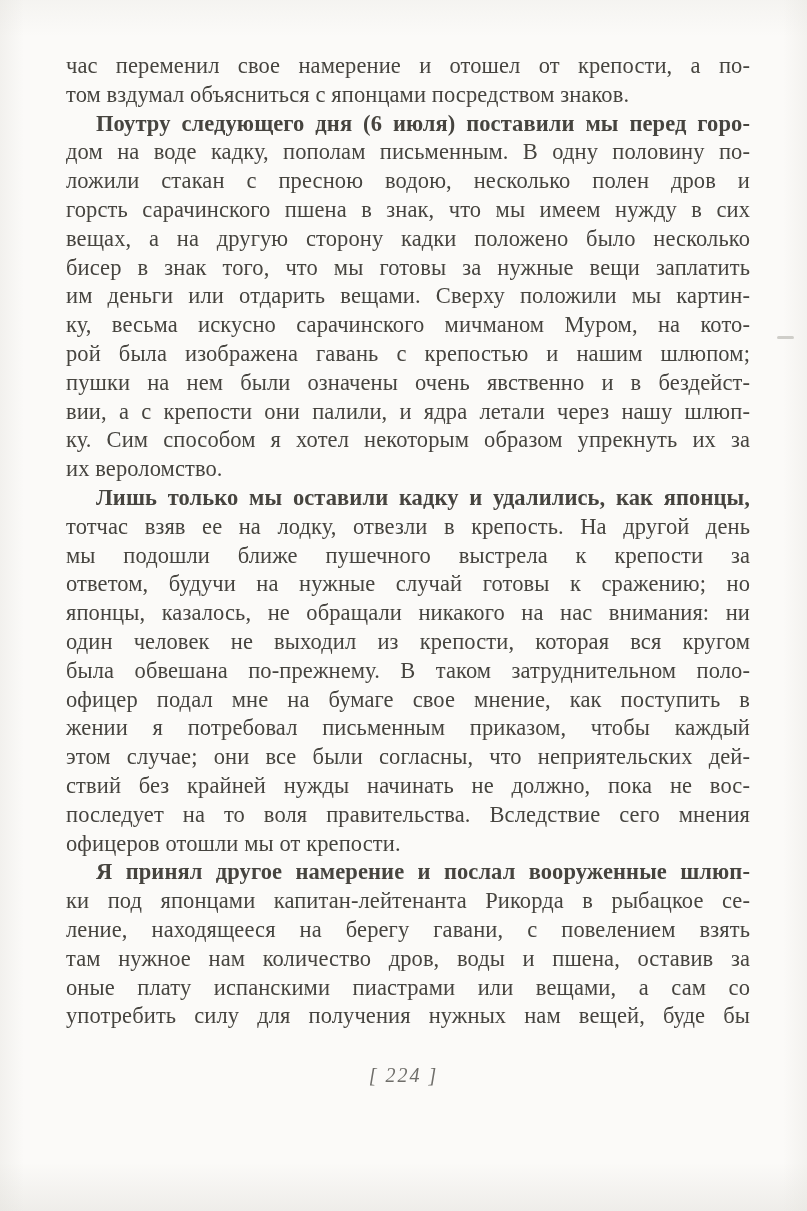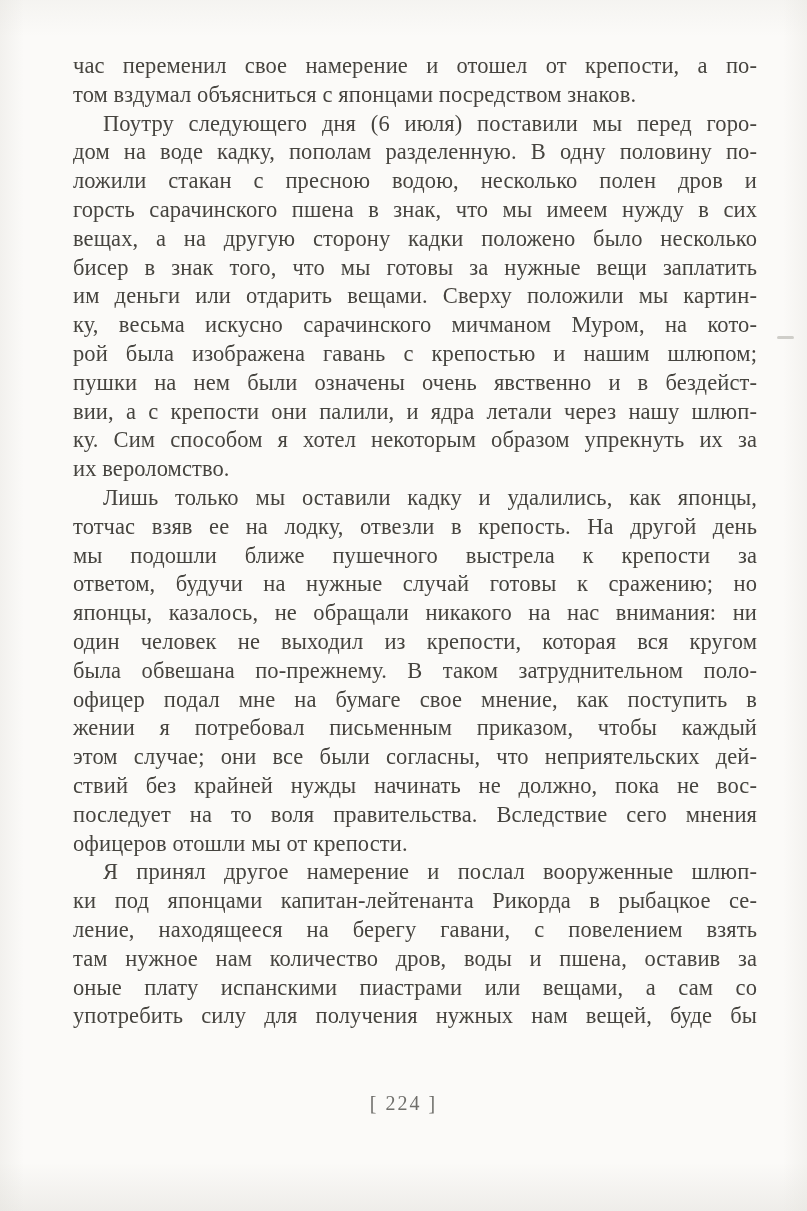--- a/index.html
+++ b/index.html
@@ -12,70 +12,72 @@
     position: relative;
     background:
       linear-gradient(90deg, rgba(225,223,218,0.35) 0%, rgba(255,255,255,0) 3%, rgba(255,255,255,0) 97%, rgba(228,226,221,0.35) 100%),
       linear-gradient(180deg, rgba(235,234,230,0.4) 0%, rgba(255,255,255,0) 3%, rgba(255,255,255,0) 96%, rgba(226,224,219,0.5) 100%),
       #fbfaf8;
     font-family: "Liberation Serif", "DejaVu Serif", serif;
     overflow: hidden;
   }
   .text-block {
     position: absolute;
-    left: 73px;
+    left: 66px;
     top: 52px;
     width: 684px;
   }
   .line {
     font-size: 22.5px;
     line-height: 28.8px;
     height: 28.8px;
     color: #46443f;
     text-align: justify;
     text-align-last: justify;
     white-space: normal;
     letter-spacing: 0.1px;
   }
   .line.indent {
     text-indent: 30px;
+    font-weight: bold;
   }
   .line.para-end {
     text-align: center;
     text-align-last: left;
   }
   .folio {
     position: absolute;
     left: 0;
-    top: 1092px;
+    top: 1064px;
     width: 100%;
     text-align: center;
     font-size: 20px;
     color: #6f6e6a;
     letter-spacing: 2px;
+    font-style: italic;
   }
   .scan-artifact {
     position: absolute;
     left: 777px;
     top: 336px;
     width: 17px;
     height: 3px;
     background: #cfcec9;
     border-radius: 2px;
     filter: blur(0.5px);
   }
 </style>
 </head>
 <body>
 
 <div class="text-block">
     <div class="line">час переменил свое намерение и отошел от крепости, а по-</div>
     <div class="line para-end">том вздумал объясниться с японцами посредством знаков.</div>
     <div class="line indent">Поутру следующего дня (6 июля) поставили мы перед горо-</div>
-    <div class="line">дом на воде кадку, пополам разделенную. В одну половину по-</div>
+    <div class="line">дом на воде кадку, пополам письменным. В одну половину по-</div>
     <div class="line">ложили стакан с пресною водою, несколько полен дров и</div>
     <div class="line">горсть сарачинского пшена в знак, что мы имеем нужду в сих</div>
     <div class="line">вещах, а на другую сторону кадки положено было несколько</div>
     <div class="line">бисер в знак того, что мы готовы за нужные вещи заплатить</div>
     <div class="line">им деньги или отдарить вещами. Сверху положили мы картин-</div>
     <div class="line">ку, весьма искусно сарачинского мичманом Муром, на кото-</div>
     <div class="line">рой была изображена гавань с крепостью и нашим шлюпом;</div>
     <div class="line">пушки на нем были означены очень явственно и в бездейст-</div>
     <div class="line">вии, а с крепости они палили, и ядра летали через нашу шлюп-</div>
     <div class="line">ку. Сим способом я хотел некоторым образом упрекнуть их за</div>

